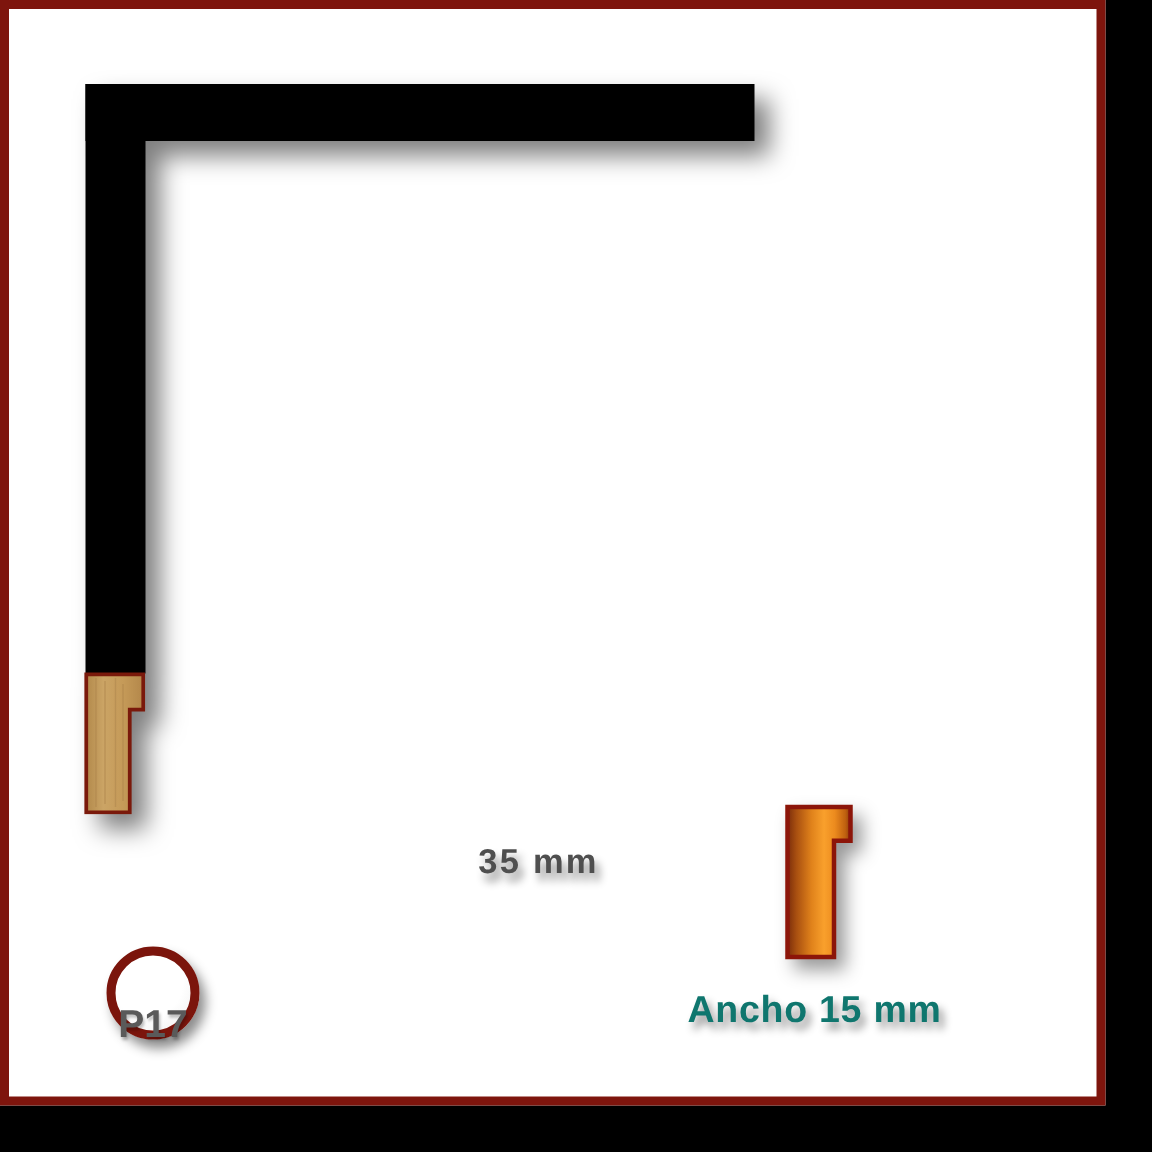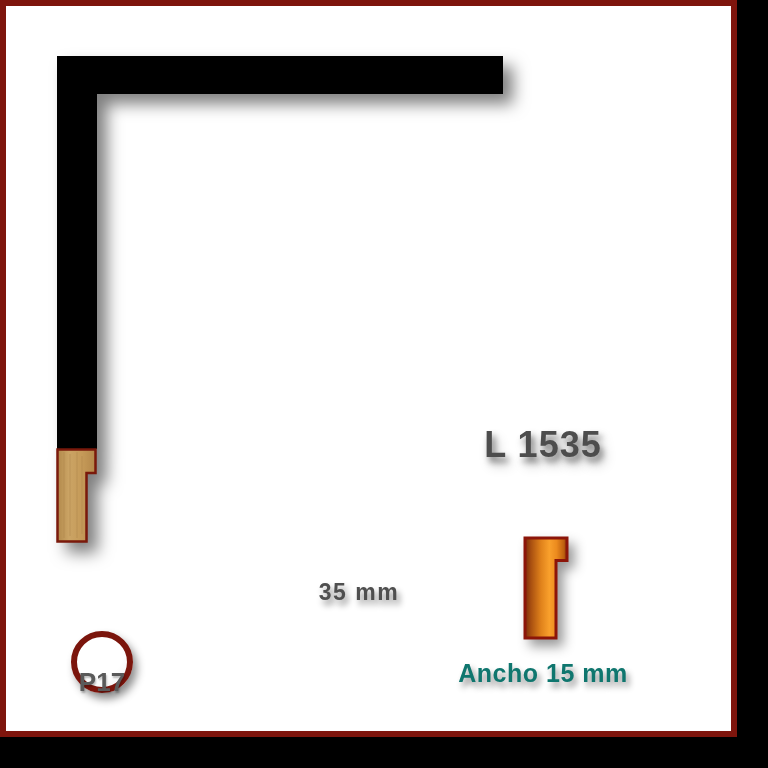--- a/index.html
+++ b/index.html
@@ -32,21 +32,21 @@
     margin-top:4px;font-size:26px;font-weight:700;color:#4f4f4f;
     text-shadow:3px 5px 6px rgba(0,0,0,0.45), 5px 8px 12px rgba(0,0,0,0.25);
   }
   
   .alto-block{position:absolute;left:284px;top:558px;width:150px;text-align:center;}
   .alto-label{
     font-size:23px;font-weight:700;letter-spacing:4px;color:#4f4f4f;
     text-shadow:3px 5px 6px rgba(0,0,0,0.45);
   }
   .alto-value{
-    margin-top:21px;font-size:23px;font-weight:700;letter-spacing:1.5px;color:#4f4f4f;
+    margin-top:3px;font-size:23px;font-weight:700;letter-spacing:1.5px;color:#4f4f4f;
     text-shadow:3px 5px 6px rgba(0,0,0,0.45);
   }
   
   .profile-svg{
     position:absolute;left:523px;top:536px;width:46px;height:104px;
     filter:drop-shadow(6px 7px 6px rgba(0,0,0,0.40));
   }
   
   .ancho-label{
     position:absolute;left:433px;top:659px;width:220px;text-align:center;
@@ -83,21 +83,20 @@
         <stop offset="0.65" stop-color="#c59a58"></stop>
         <stop offset="1" stop-color="#b3874a"></stop>
       </linearGradient>
     </defs>
     <path d="M1.5,1.5 H39.5 V25 H30.5 V93.5 H1.5 Z" fill="url(#woodg)" stroke="#7a190b" stroke-width="2.5" stroke-linejoin="miter"></path>
     <path d="M8,4 V90 M14,6 V88 M21,4 V90 M26,8 V86" stroke="#a8814a" stroke-width="1" opacity="0.45" fill="none"></path>
   </svg>
 </div>
 
 <div class="code-block">
-  <div class="code">L 1535</div>
 </div>
 
 <div class="alto-block">
   <div class="alto-value">35 mm</div>
 </div>
 
 <svg class="profile-svg" viewBox="0 0 46 104" xmlns="http://www.w3.org/2000/svg">
   <defs>
     <linearGradient id="orng" x1="0" y1="0" x2="1" y2="0">
       <stop offset="0" stop-color="#7b2d0b"></stop>

